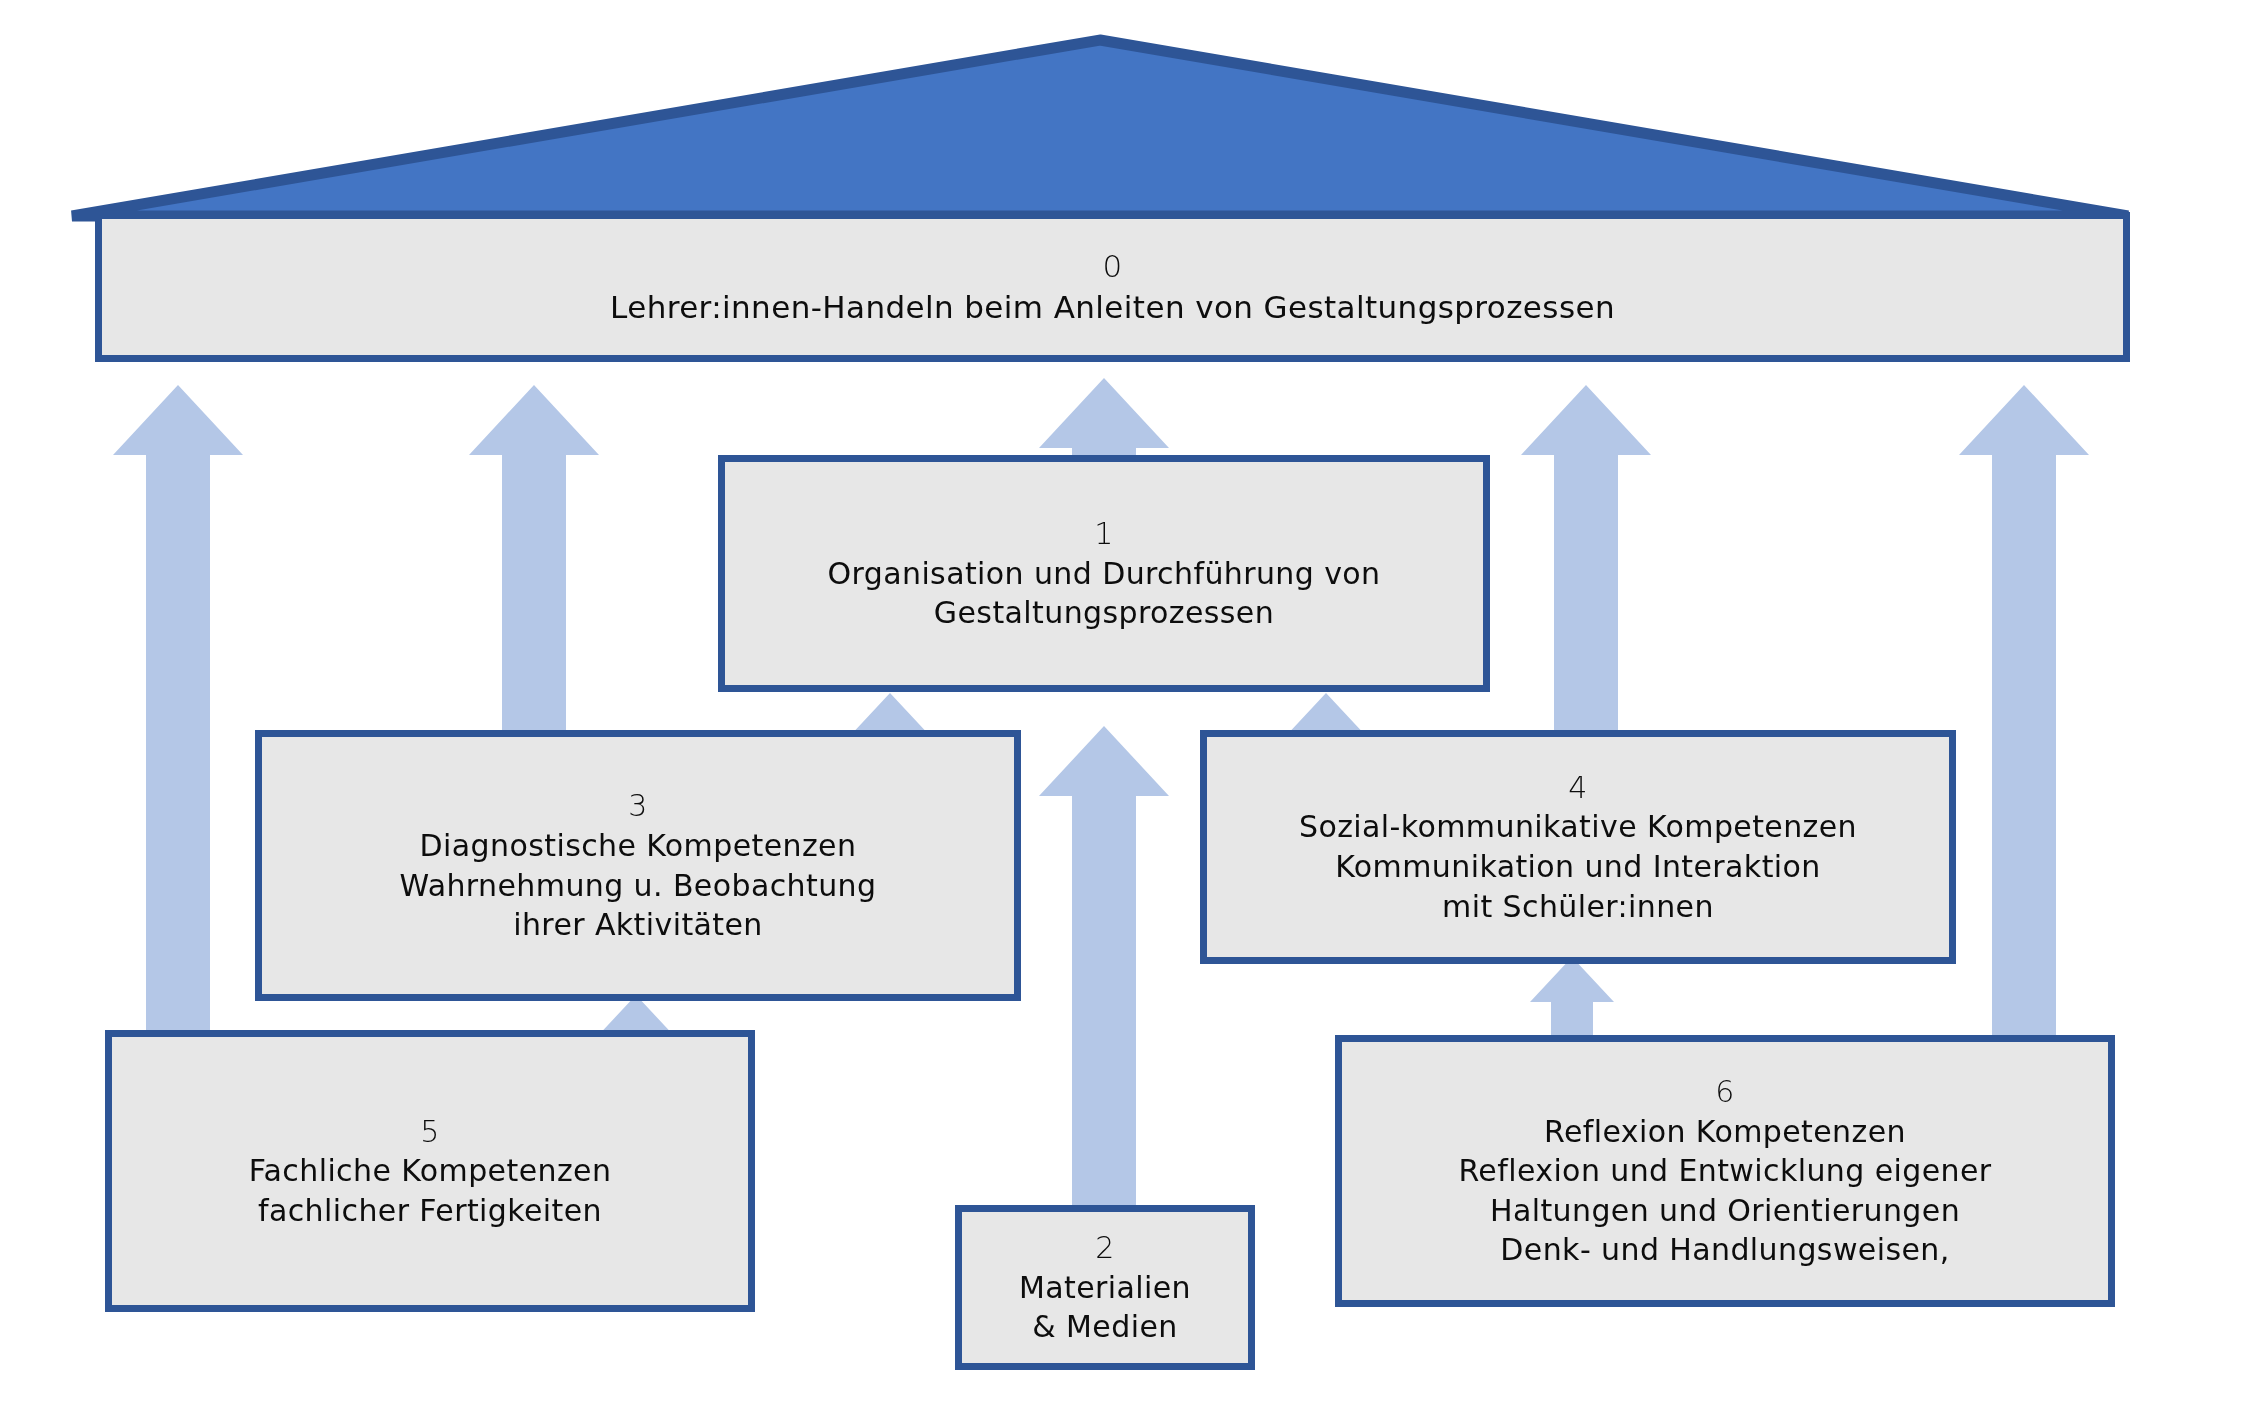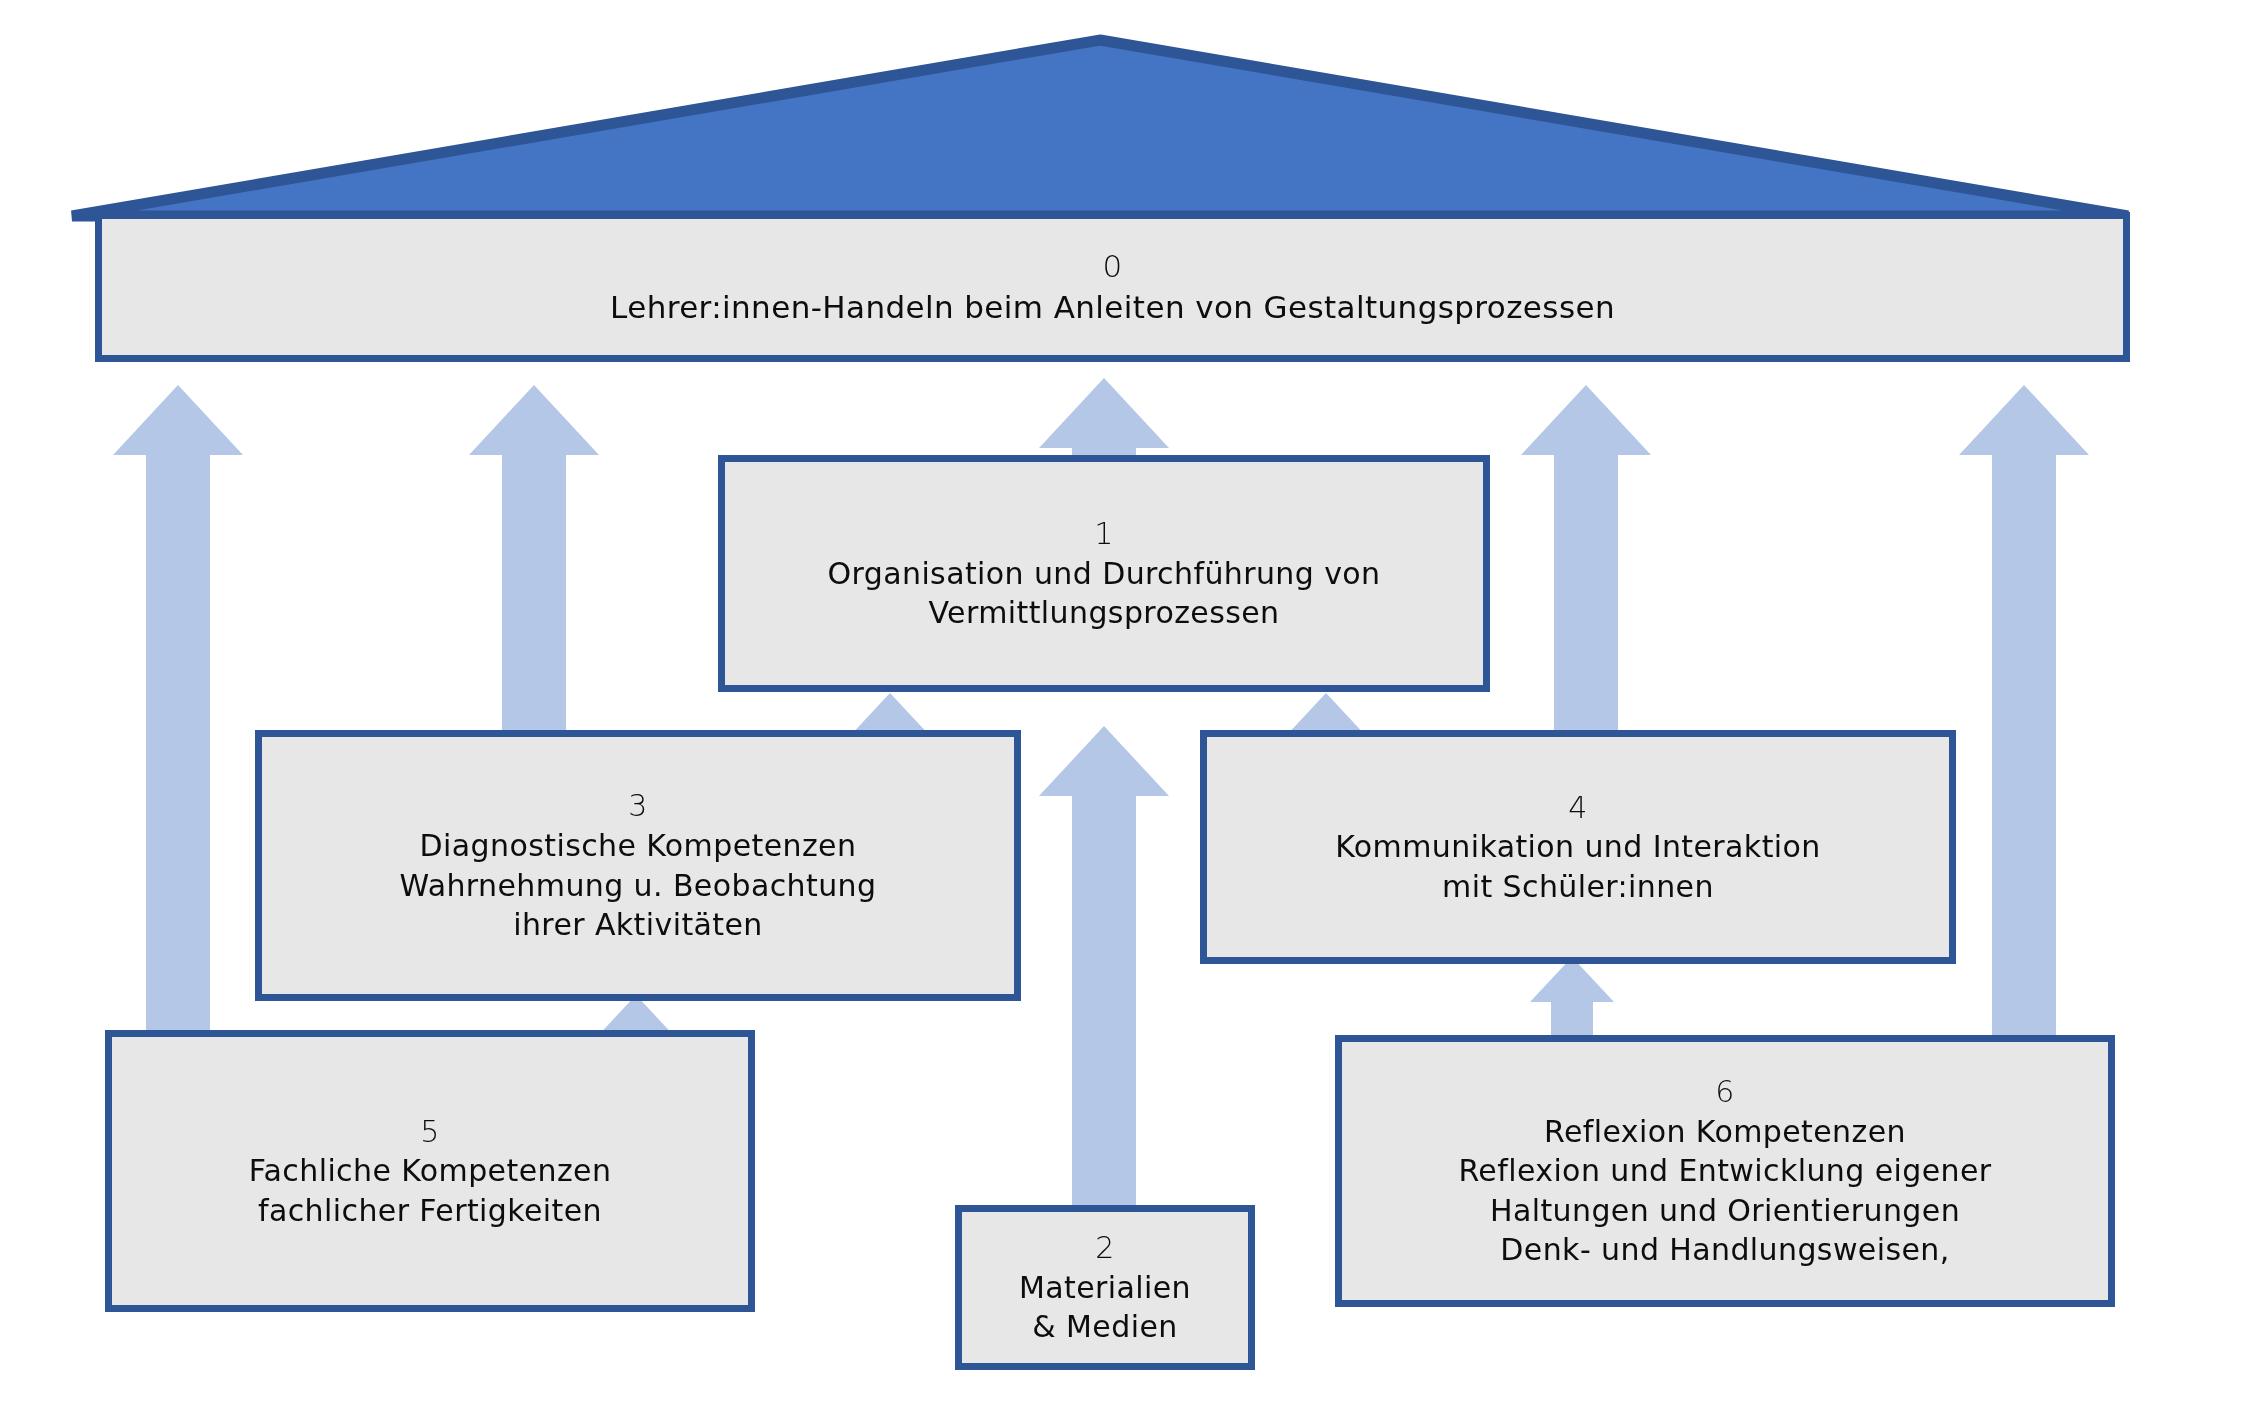--- a/index.html
+++ b/index.html
@@ -96,36 +96,37 @@
     <div class="node-text-wrap">
       <div class="num">0</div>
       <div class="line">Lehrer:innen-Handeln beim Anleiten von Gestaltungsprozessen</div>
     </div>
   </div>
 
   <div class="node" id="node-1">
     <div class="node-text-wrap">
       <div class="num">1</div>
       <div class="line">Organisation und Durchführung von</div>
-      <div class="line">Vermittlungsprozessen</div>
+      <div class="line">Gestaltungsprozessen</div>
     </div>
   </div>
 
   <div class="node" id="node-3">
     <div class="node-text-wrap">
       <div class="num">3</div>
       <div class="line">Diagnostische Kompetenzen</div>
       <div class="line">Wahrnehmung u. Beobachtung</div>
       <div class="line">ihrer Aktivitäten</div>
     </div>
   </div>
 
   <div class="node" id="node-4">
     <div class="node-text-wrap">
       <div class="num">4</div>
+      <div class="line">Sozial-kommunikative Kompetenzen</div>
       <div class="line">Kommunikation und Interaktion</div>
       <div class="line">mit Schüler:innen</div>
     </div>
   </div>
 
   <div class="node" id="node-5">
     <div class="node-text-wrap">
       <div class="num">5</div>
       <div class="line">Fachliche Kompetenzen</div>
       <div class="line">fachlicher Fertigkeiten</div>

